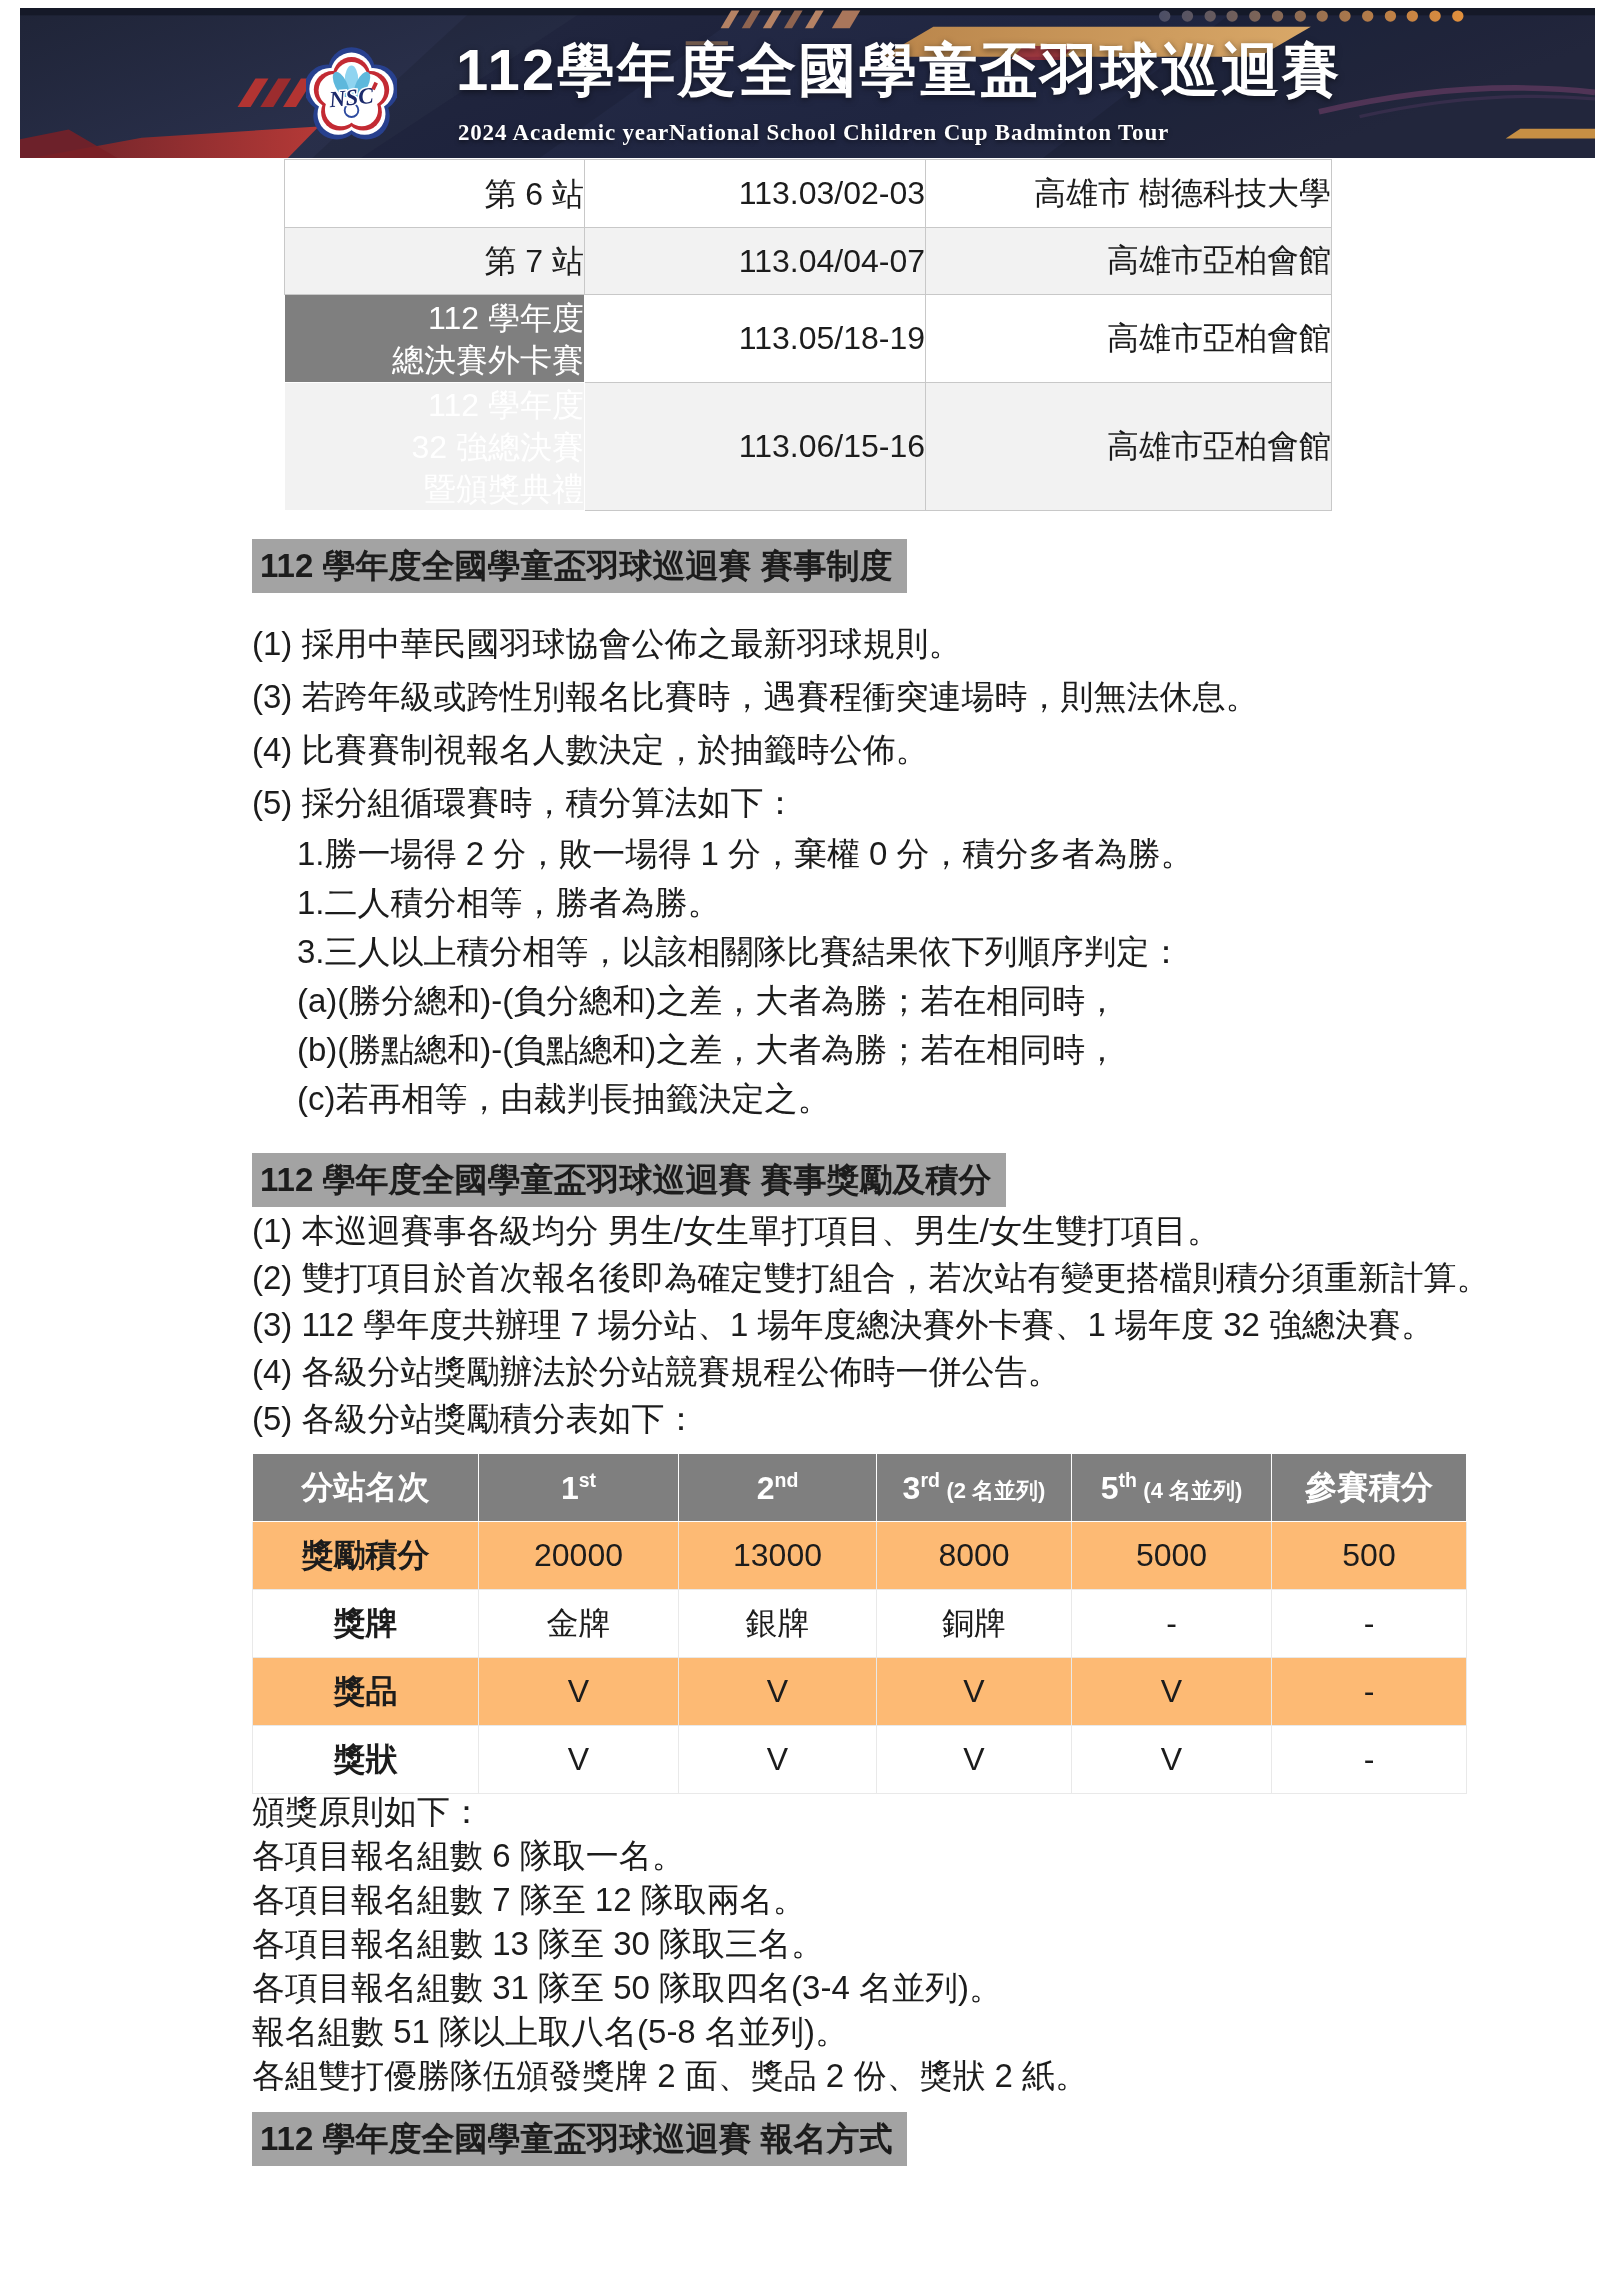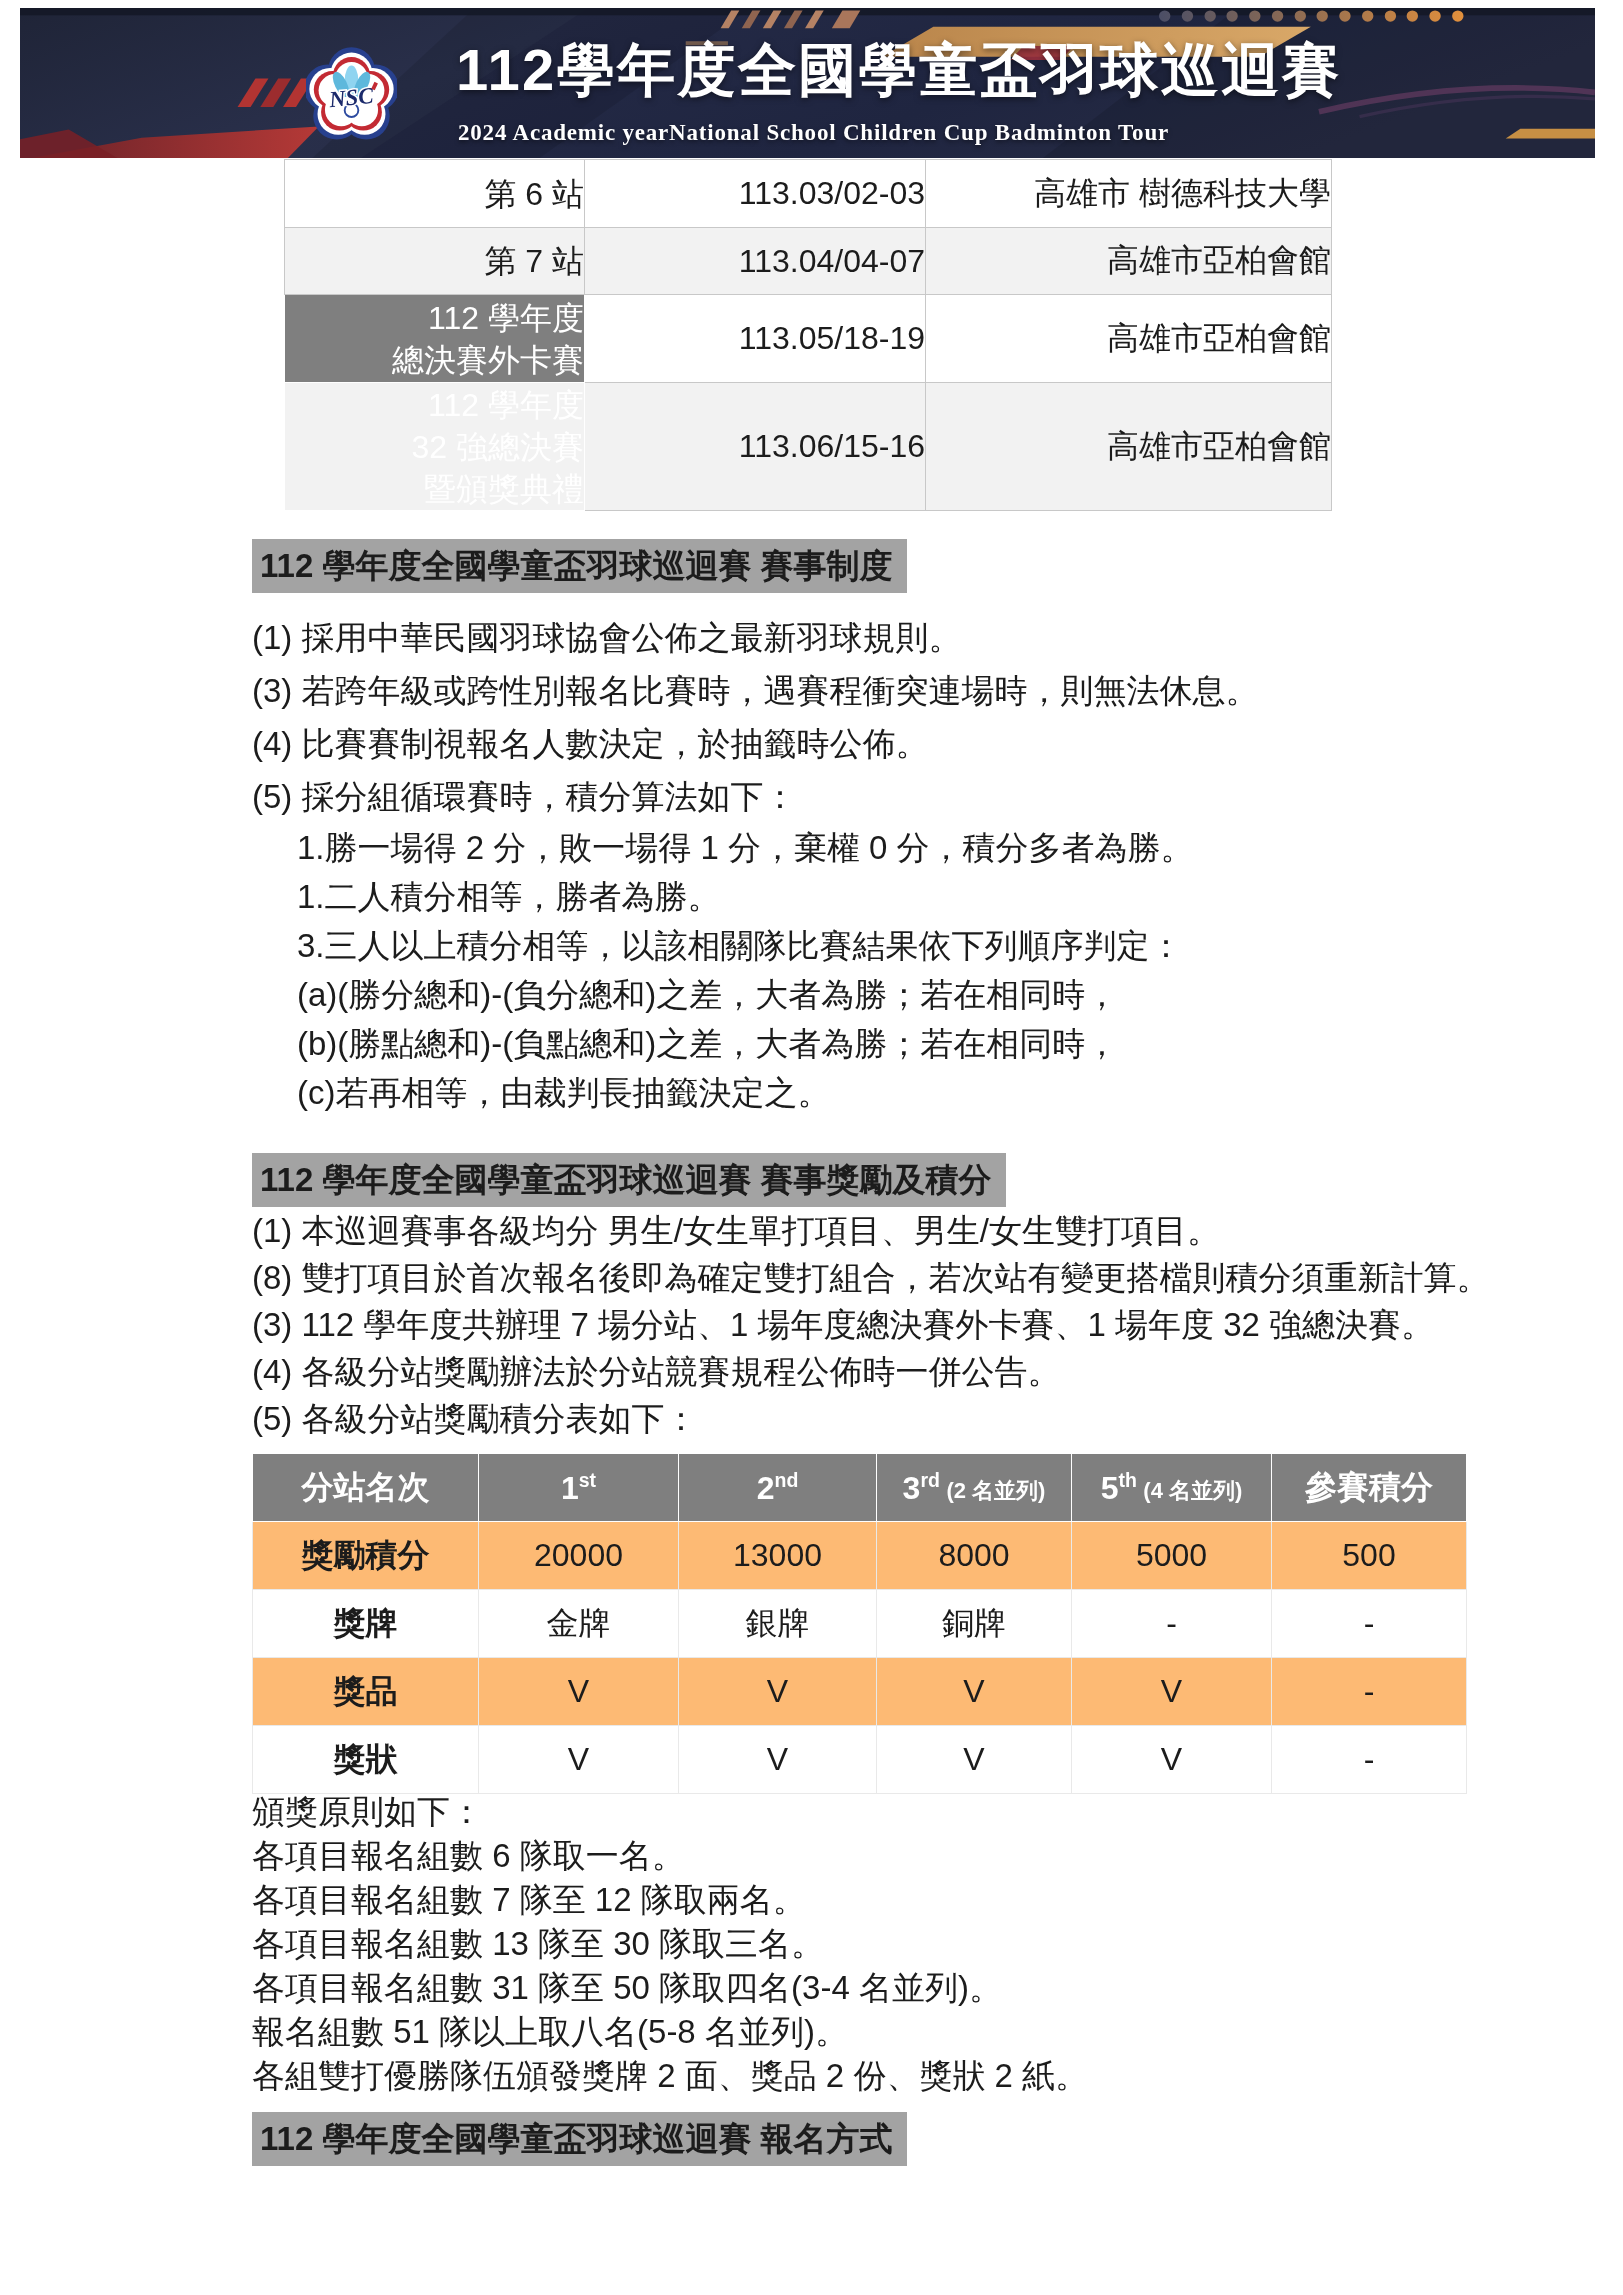--- a/index.html
+++ b/index.html
@@ -47,21 +47,21 @@
 
   
   .section-block { position:absolute; left:252px; }
   .section-heading {
     display:inline-block; background:#a3a3a3;
     font-size:33px; font-weight:bold; line-height:36px;
     padding:9px 14.6px 9px 8px; white-space:nowrap;
   }
 
   
-  .rule-list { margin-top:18px; font-size:33px; }
+  .rule-list { margin-top:24px; font-size:33px; }
   .rule-list .item { line-height:53px; white-space:nowrap; }
   .sub-list { margin-left:45px; font-size:33px; }
   .sub-list .item { line-height:49px; white-space:nowrap; }
   .reward-list { margin-top:0; font-size:33px; }
   .reward-list .item { line-height:47px; white-space:nowrap; }
 
   
   table.points {
     position:absolute; left:252px; top:1453px; width:1213px;
     border-collapse:collapse; table-layout:fixed; text-align:center;
@@ -250,21 +250,21 @@
     <div class="item">(a)(勝分總和)-(負分總和)之差，大者為勝；若在相同時，</div>
     <div class="item">(b)(勝點總和)-(負點總和)之差，大者為勝；若在相同時，</div>
     <div class="item">(c)若再相等，由裁判長抽籤決定之。</div>
   </div>
 </div>
 
 <div class="section-block" style="top:1153px">
   <div class="section-heading">112 學年度全國學童盃羽球巡迴賽 賽事獎勵及積分</div>
   <div class="reward-list">
     <div class="item">(1) 本巡迴賽事各級均分 男生/女生單打項目、男生/女生雙打項目。</div>
-    <div class="item">(8) 雙打項目於首次報名後即為確定雙打組合，若次站有變更搭檔則積分須重新計算。</div>
+    <div class="item">(2) 雙打項目於首次報名後即為確定雙打組合，若次站有變更搭檔則積分須重新計算。</div>
     <div class="item">(3) 112 學年度共辦理 7 場分站、1 場年度總決賽外卡賽、1 場年度 32 強總決賽。</div>
     <div class="item">(4) 各級分站獎勵辦法於分站競賽規程公佈時一併公告。</div>
     <div class="item">(5) 各級分站獎勵積分表如下：</div>
   </div>
 </div>
 
 <table class="points">
   <colgroup>
     <col style="width:226px">
       <col style="width:200px">

